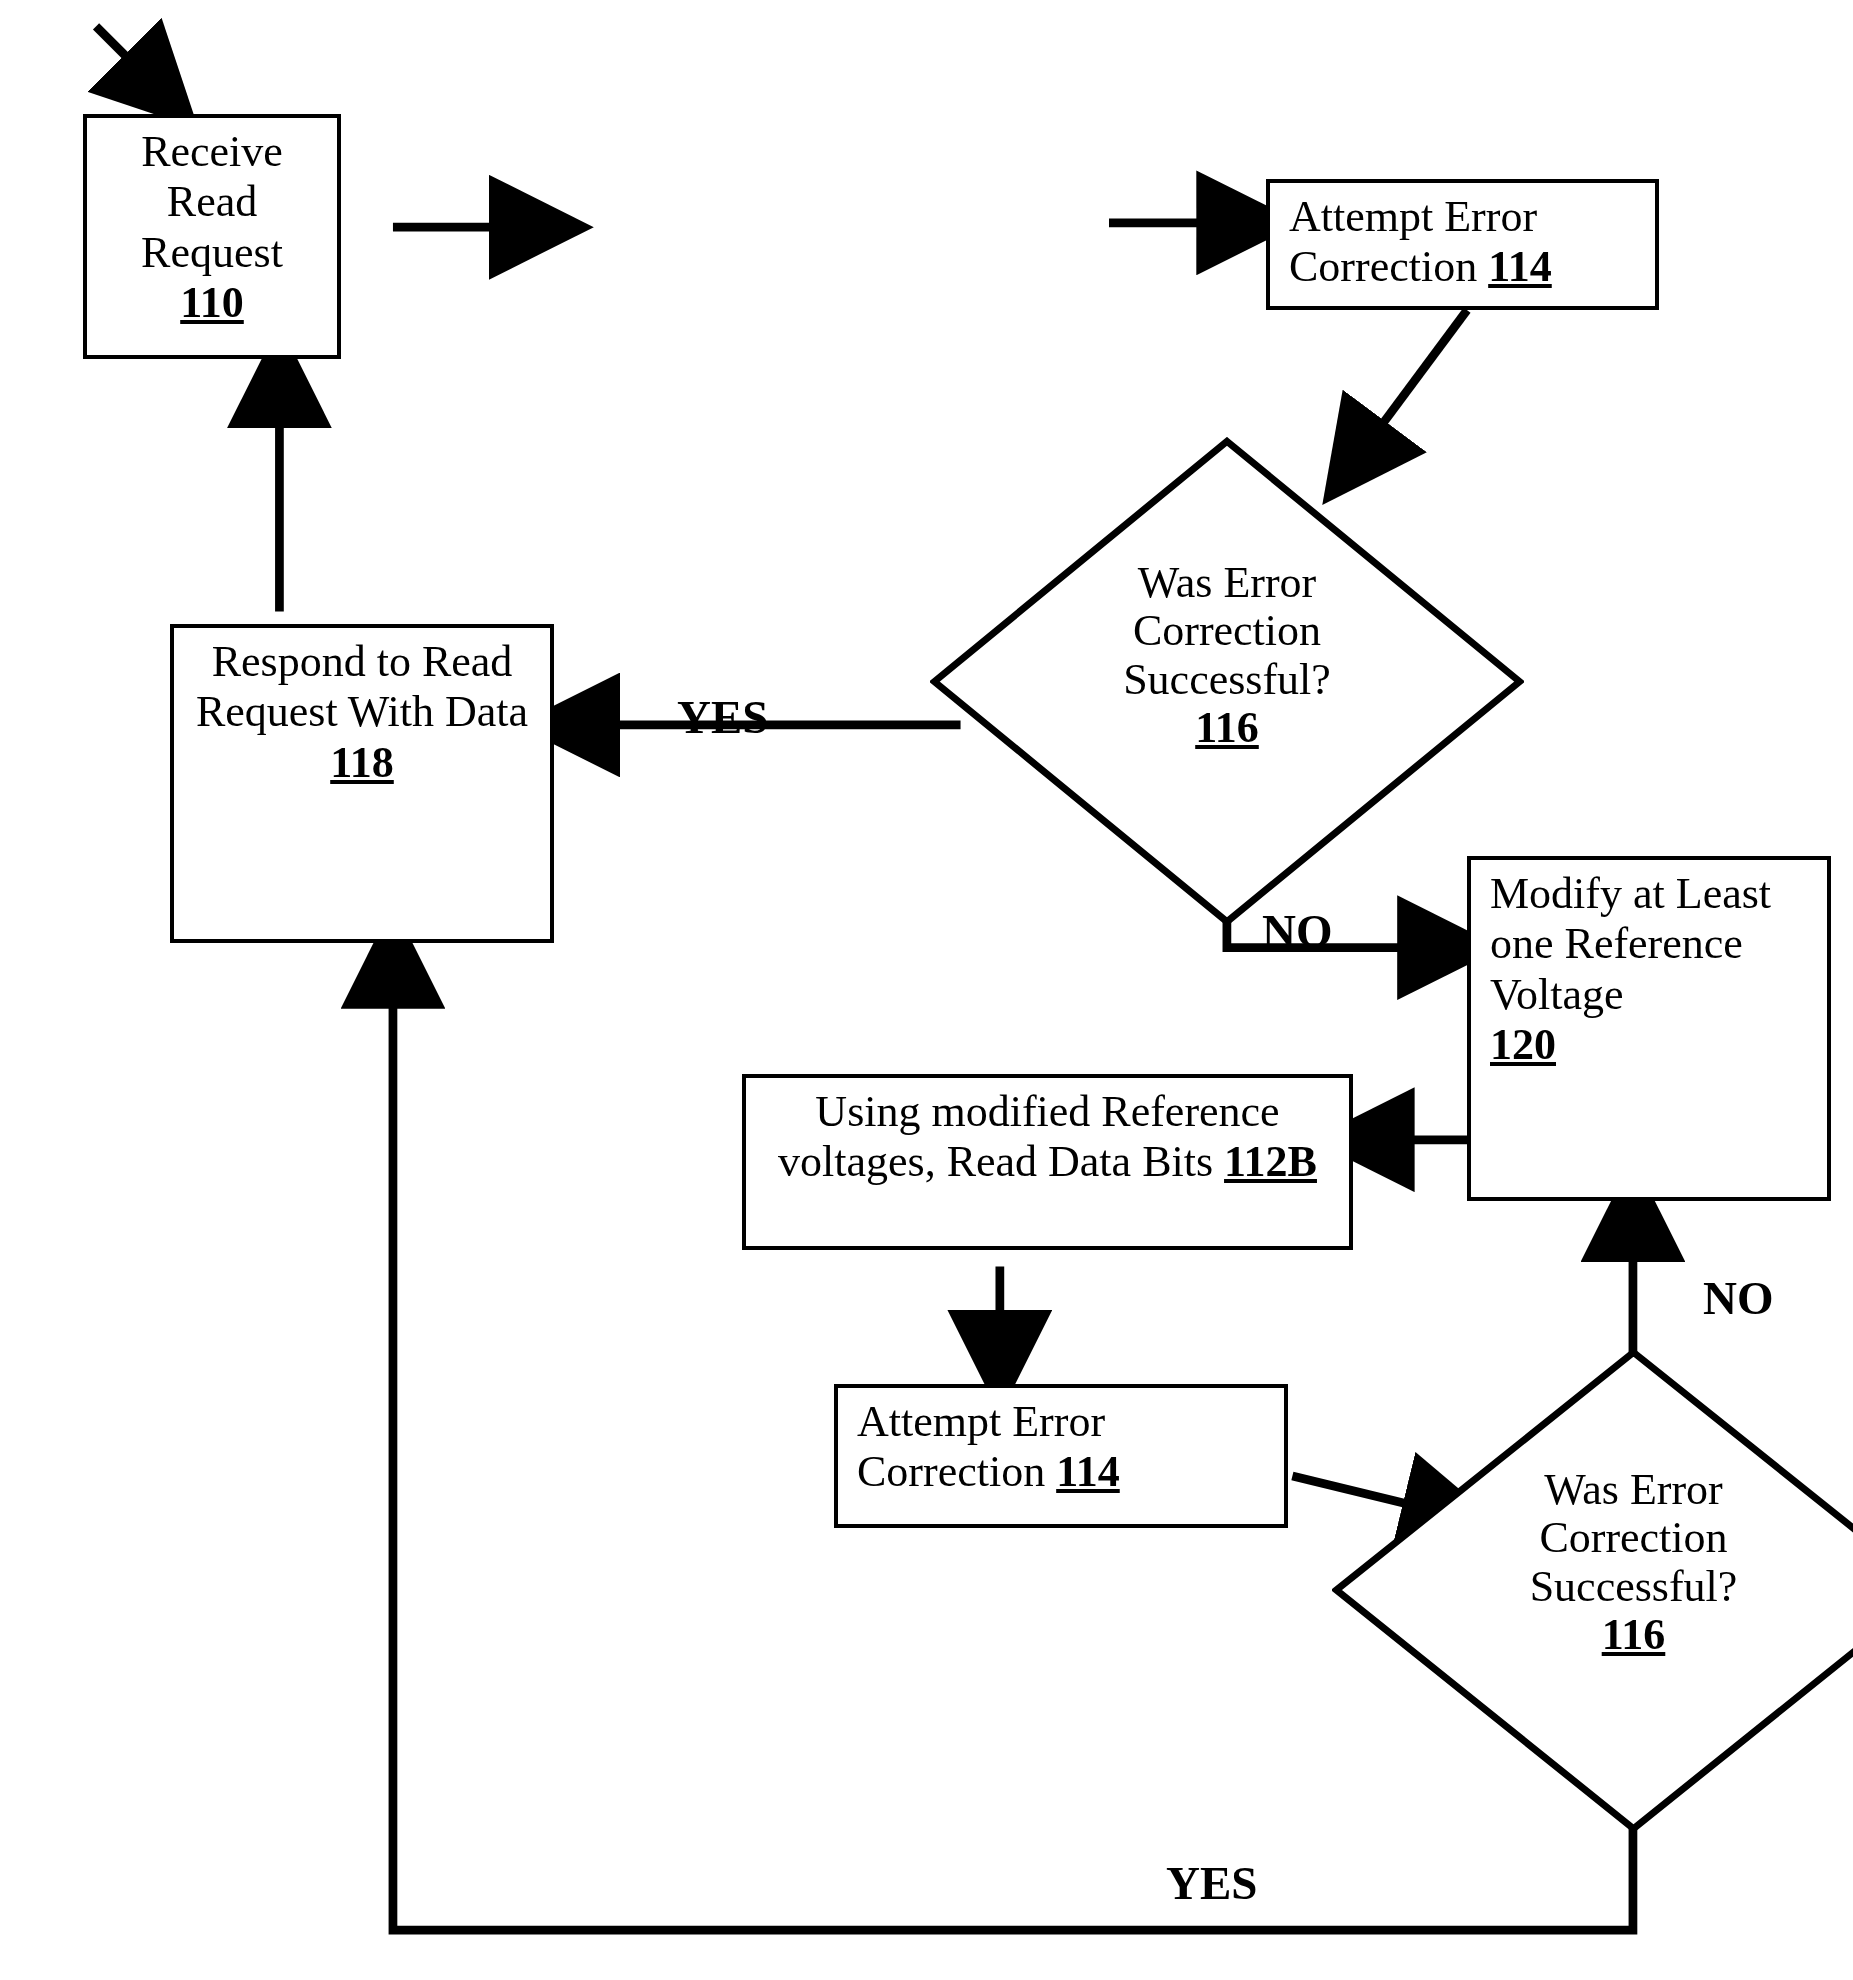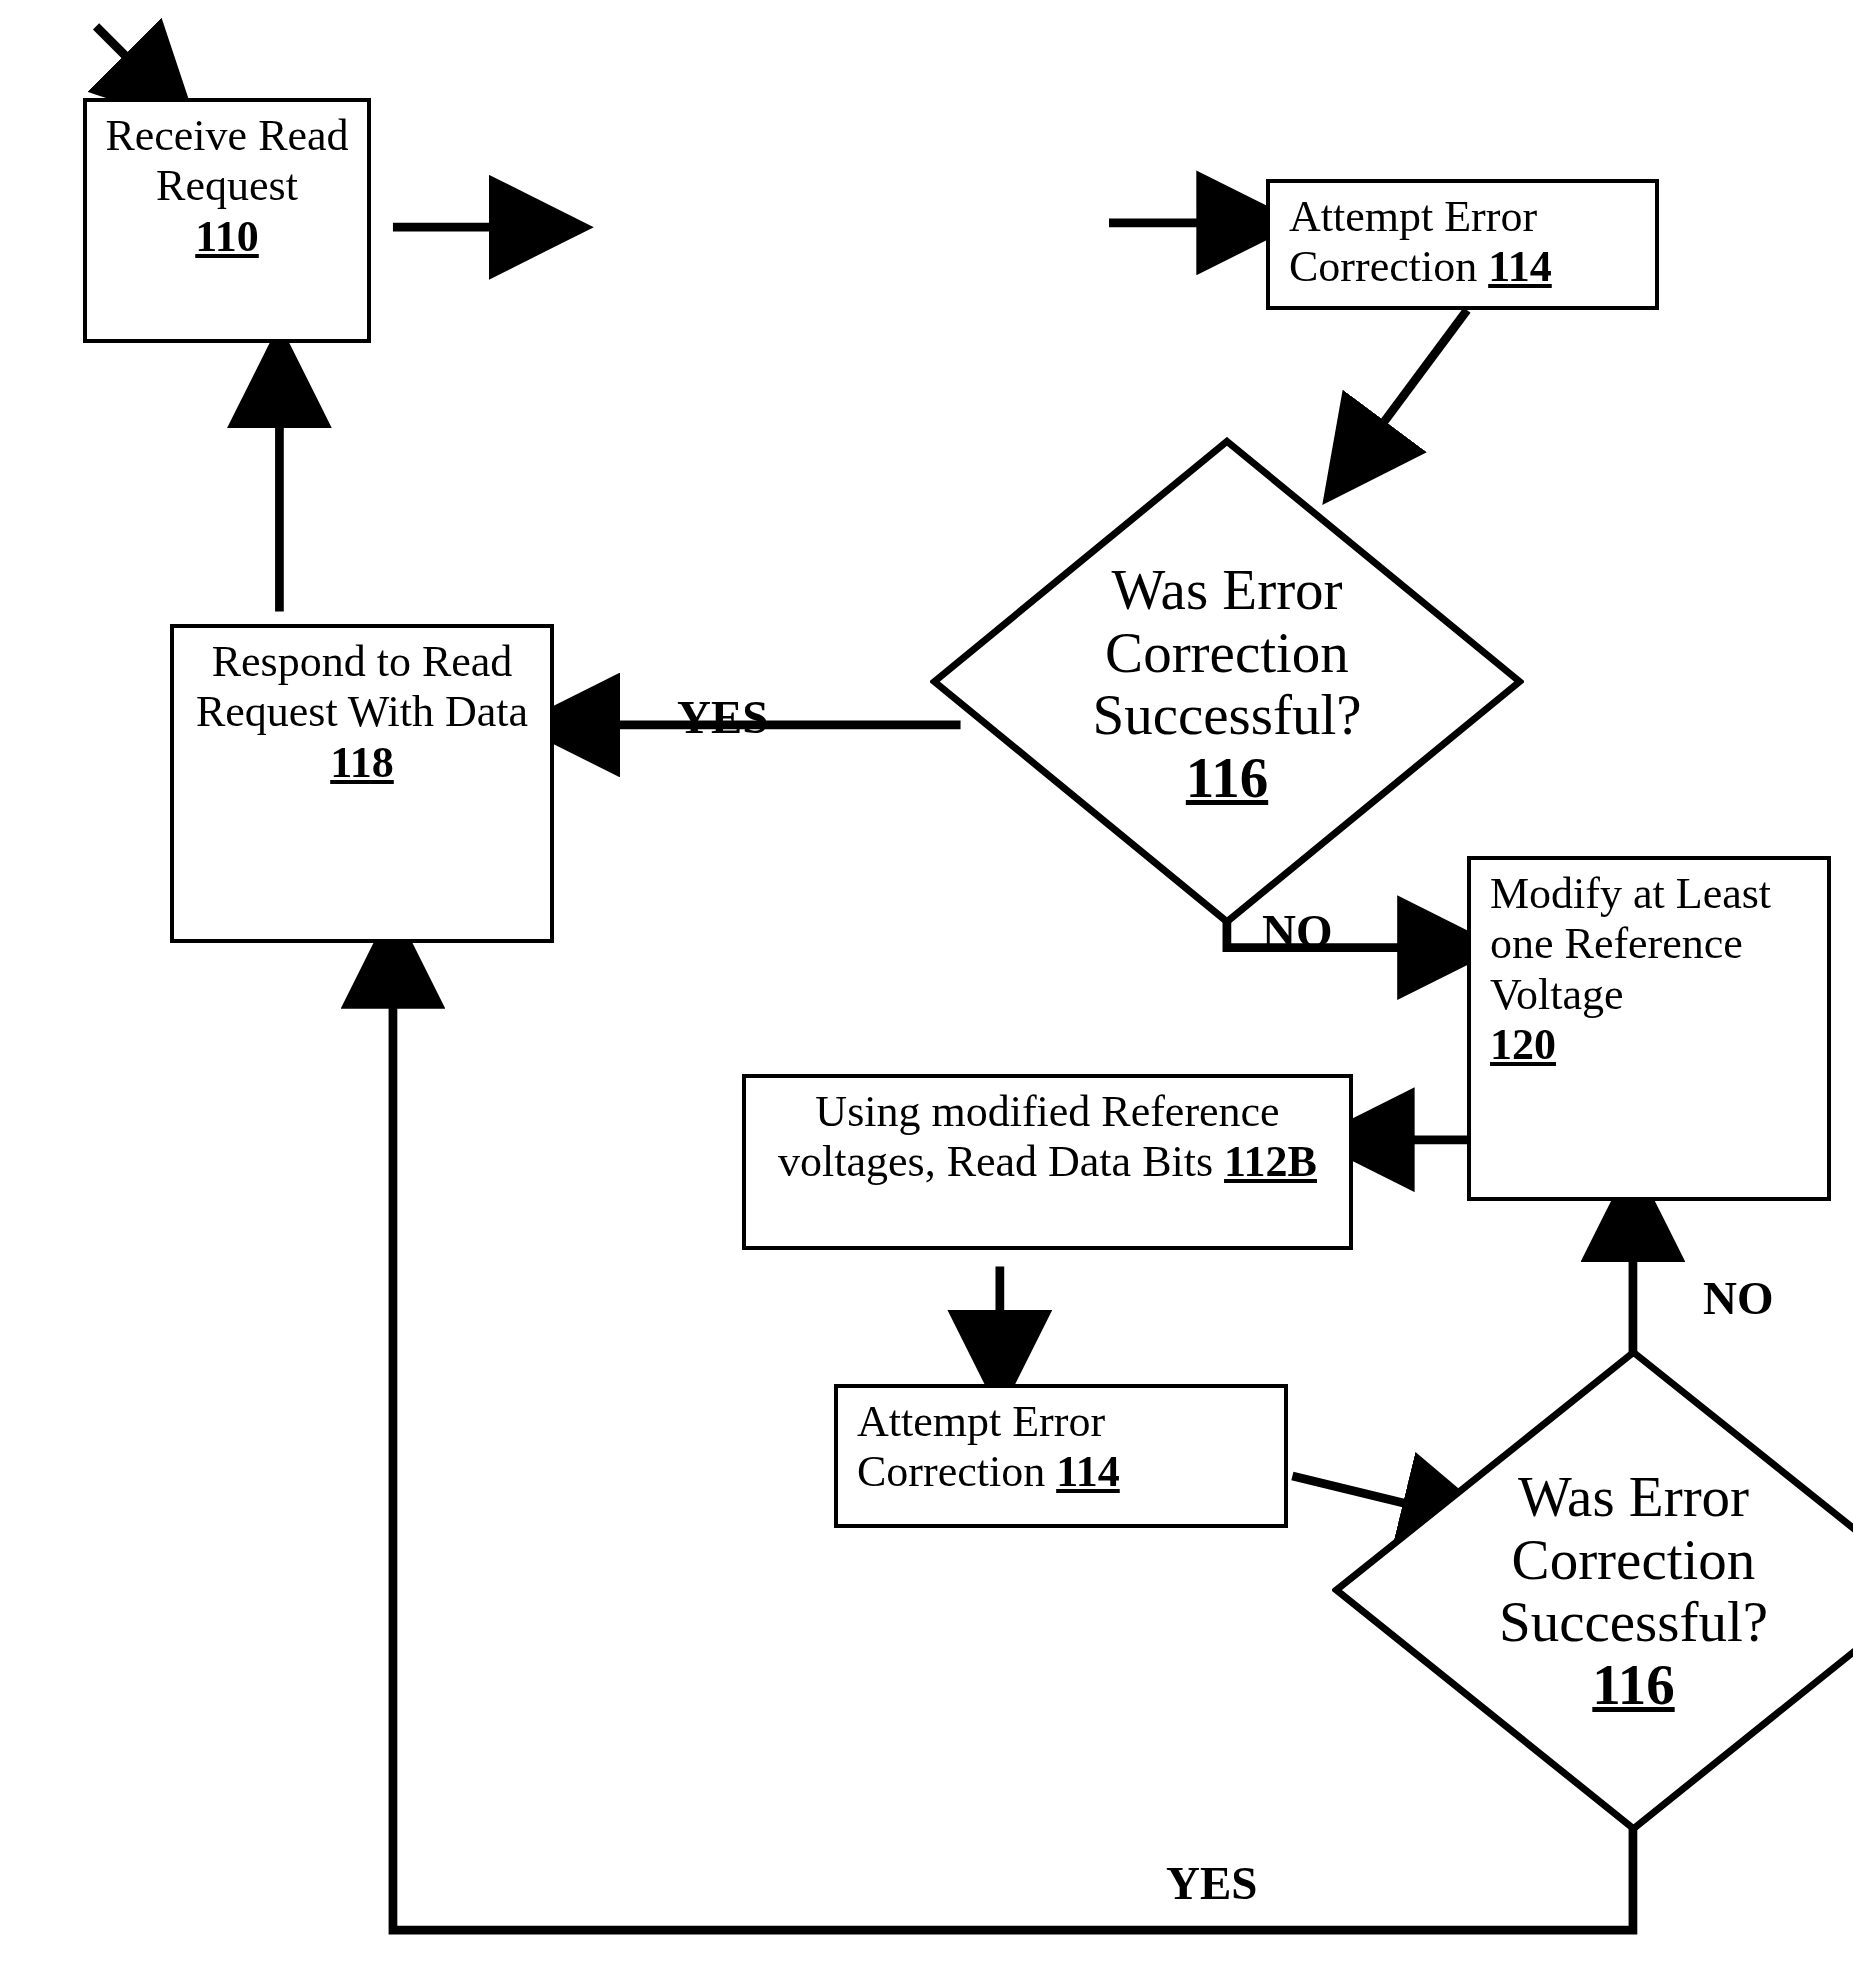--- a/index.html
+++ b/index.html
@@ -20,21 +20,21 @@
 
   .diamond {
     position: absolute;
     box-sizing: border-box;
   }
   .diamond svg { position: absolute; inset: 0; }
   .diamond .dtext {
     position: absolute;
     left: 0; right: 0;
     text-align: center;
-    font-size: 57px;
+    font-size: 44px;
     line-height: 1.1;
   }
 
   .label {
     position: absolute;
     font-size: 47px;
     font-weight: bold;
   }
   .note {
     position: absolute;
@@ -76,21 +76,21 @@
 
     <line x1="1480" y1="1690" x2="1665" y2="1735" stroke="#000" stroke-width="10" marker-end="url(#arrow)"></line>
 
     <line x1="1870" y1="1570" x2="1870" y2="1385" stroke="#000" stroke-width="10" marker-end="url(#arrow)"></line>
 
     <path d="M 1870 2070 L 1870 2210 L 450 2210 L 450 1095" fill="none" stroke="#000" stroke-width="10" marker-end="url(#arrow)"></path>
 
     <line x1="320" y1="700" x2="320" y2="430" stroke="#000" stroke-width="10" marker-end="url(#arrow)"></line>
   </svg>
 
-  <div class="box" style="left:83px; top:98px; width:288px; height:245px;">
+  <div class="box" style="left:83px; top:114px; width:258px; height:245px;">
     <span>Receive Read Request</span><br>
     <span class="ref">110</span>
   </div>
 
 
   <div class="box" style="left:1266px; top:179px; width:393px; height:131px; text-align:left; padding-left:19px;">
     <span>Attempt Error Correction</span>
     <span class="ref">114</span>
   </div>
 

